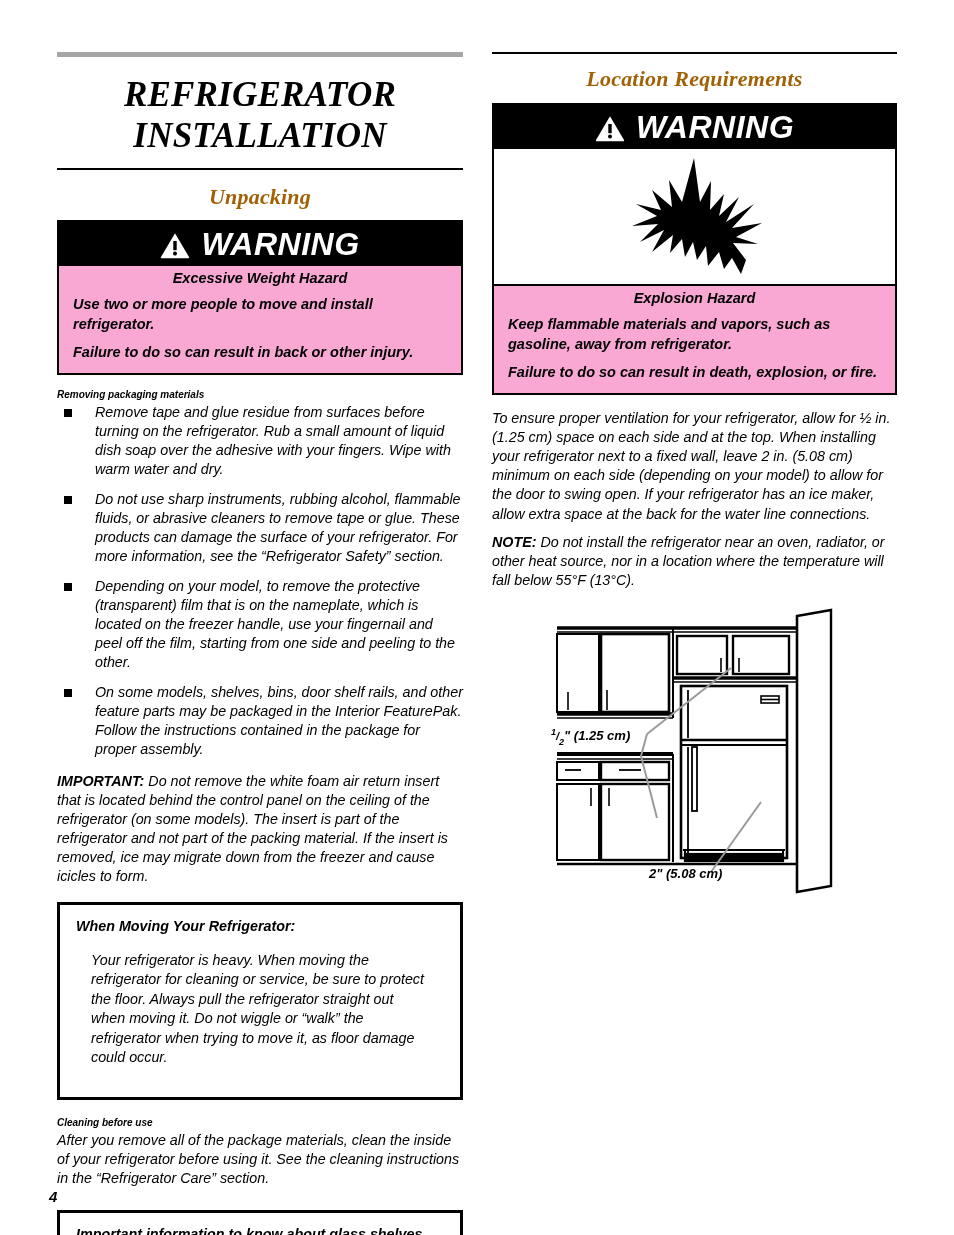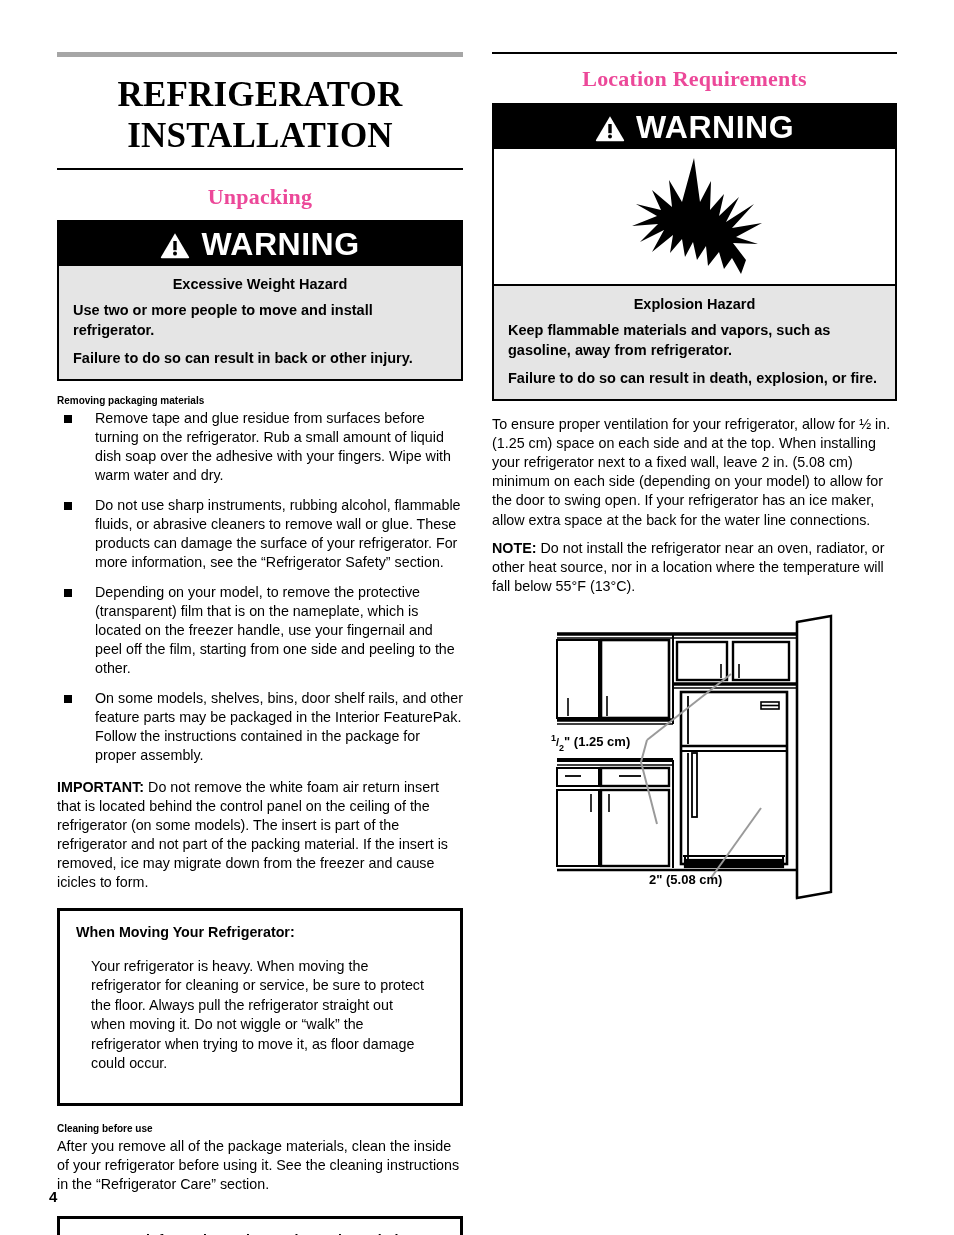--- a/index.html
+++ b/index.html
@@ -15,20 +15,21 @@
     color: #000000;
     overflow: hidden;
   }
 
   
   .page {
     position: absolute;
     inset: 0;
     width: 954px;
     height: 1235px;
+    font-style: italic;
   }
 
   .col-left {
     position: absolute;
     left: 57px;
     top: 52px;
     width: 406px;
   }
   .col-right {
     position: absolute;
@@ -63,21 +64,21 @@
     line-height: 1.16;
     text-align: center;
     letter-spacing: 0.2px;
     margin: 18px 0 0 0;
     padding: 0 6px;
   }
   .section-title {
     font-family: "Liberation Serif", serif;
     font-weight: bold;
     font-size: 22px;
-    color: #ec4899;
+    color: #a16207;
     text-align: center;
     margin: 14px 0 10px 0;
     letter-spacing: 0.2px;
   }
   .section-title.right-head {
     margin-top: 12px;
     margin-bottom: 11px;
   }
 
   
@@ -103,22 +104,22 @@
     margin-top: 2px;
   }
   .warn-bar .wtext {
     font-family: "Liberation Sans", sans-serif;
     font-weight: bold;
     font-size: 32px;
     letter-spacing: 0.5px;
     line-height: 1;
   }
   .warn-body {
-    background: #e5e5e5;
-    padding: 9px 14px 11px 14px;
+    background: #f9a8d4;
+    padding: 3px 14px 11px 14px;
     font-size: 14.5px;
     font-weight: bold;
     line-height: 1.33;
   }
   .warn-head {
     text-align: center;
     margin-bottom: 7px;
   }
   .warn-body p {
     margin: 0 0 9px 0;
@@ -250,21 +251,21 @@
 
     <div class="sub-head">Removing packaging materials</div>
 
     <ul class="bullets">
       <li>
         <span class="sq"></span>
         <span>Remove tape and glue residue from surfaces before turning on the refrigerator. Rub a small amount of liquid dish soap over the adhesive with your fingers. Wipe with warm water and dry.</span>
       </li>
       <li>
         <span class="sq"></span>
-        <span>Do not use sharp instruments, rubbing alcohol, flammable fluids, or abrasive cleaners to remove wall or glue. These products can damage the surface of your refrigerator. For more information, see the “Refrigerator Safety” section.</span>
+        <span>Do not use sharp instruments, rubbing alcohol, flammable fluids, or abrasive cleaners to remove tape or glue. These products can damage the surface of your refrigerator. For more information, see the “Refrigerator Safety” section.</span>
       </li>
       <li>
         <span class="sq"></span>
         <span>Depending on your model, to remove the protective (transparent) film that is on the nameplate, which is located on the freezer handle, use your fingernail and peel off the film, starting from one side and peeling to the other.</span>
       </li>
       <li>
         <span class="sq"></span>
         <span>On some models, shelves, bins, door shelf rails, and other feature parts may be packaged in the Interior FeaturePak. Follow the instructions contained in the package for proper assembly.</span>
       </li>
     </ul>

